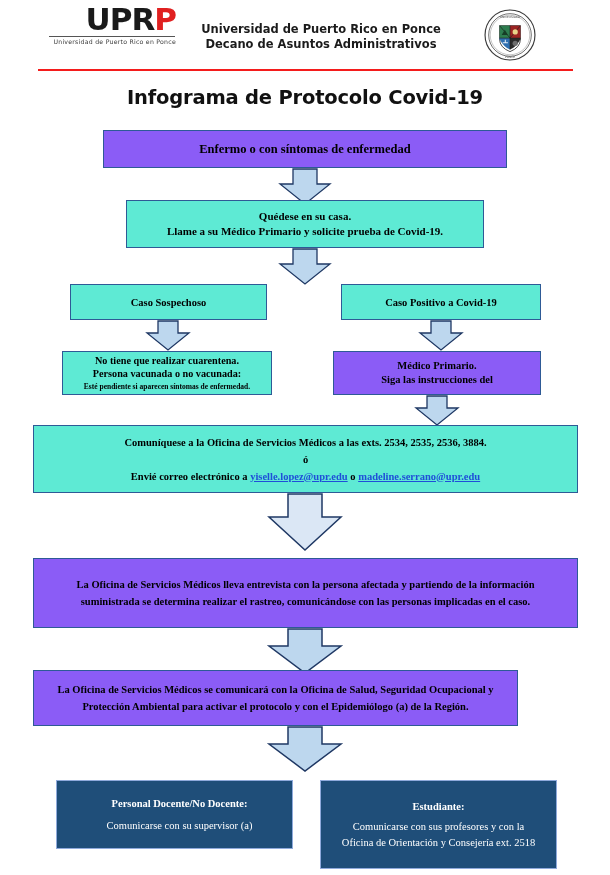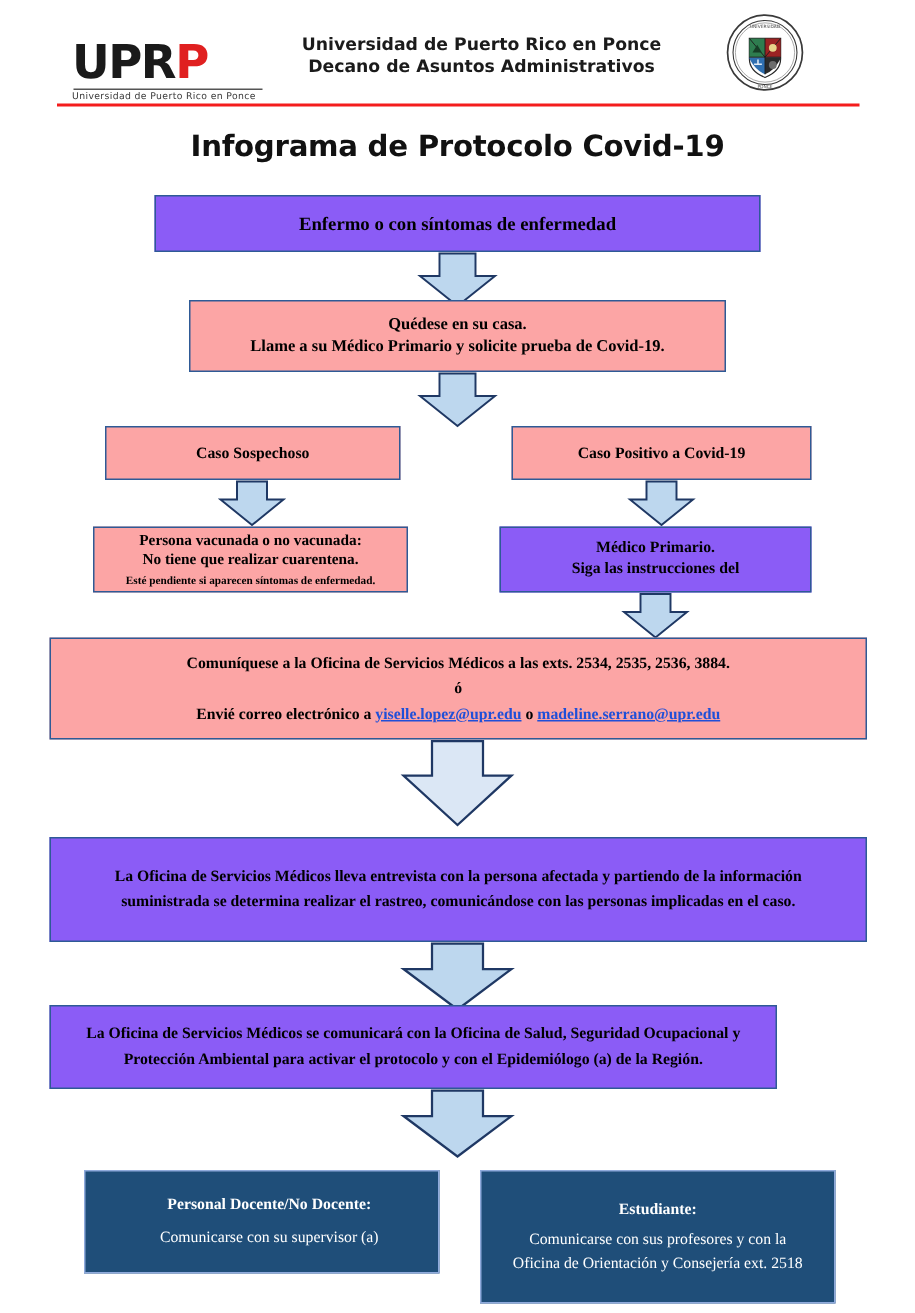--- a/index.html
+++ b/index.html
@@ -18,23 +18,23 @@
   
   .header {
     position: absolute;
     left: 0; top: 0;
     width: 610px;
     height: 72px;
   }
   .logo-wrap {
     position: absolute;
     left: 48px;
-    top: 26px;
+    top: 3px;
     width: 128px;
-    text-align: left;
+    text-align: right;
   }
   .logo-letters {
     font-family: "DejaVu Sans", sans-serif;
     font-weight: 700;
     font-size: 31px;
     letter-spacing: -1px;
     line-height: 32px;
     color: #1a1a1a;
     white-space: nowrap;
   }
@@ -101,21 +101,21 @@
     border: 1.2px solid #2e5a96;
     display: flex;
     align-items: center;
     justify-content: center;
     text-align: center;
     color: #000;
     font-weight: 700;
   }
   .box-inner { width: 100%; padding: 0 6px; }
   .fill-mid   { background: #8b5cf6; }
-  .fill-light { background: #fca5a5; }
+  .fill-light { background: #5eead4; }
   .fill-dark  { background: #1f4e79; border: 1.2px solid #8faadc; color: #ffffff; }
 
   .line { display: block; }
   .small-note {
     font-size: 7.5px;
     font-weight: 700;
     letter-spacing: 0px;
   }
   .dark-head { font-weight: 700; }
   .dark-body { font-weight: 400; }
@@ -204,22 +204,22 @@
 <svg class="arrow" style="left:145px; top:320px; width:46px; height:32px;" viewBox="0 0 46 32">
   <path d="M13 1 H33 V13 H44 L23 30 L2 13 H13 Z" fill="#bdd7ee" stroke="#1f3864" stroke-width="1.3"></path>
 </svg>
 
 <svg class="arrow" style="left:418px; top:320px; width:46px; height:32px;" viewBox="0 0 46 32">
   <path d="M13 1 H33 V13 H44 L23 30 L2 13 H13 Z" fill="#bdd7ee" stroke="#1f3864" stroke-width="1.3"></path>
 </svg>
 
 <div class="box fill-light" style="left:62px; top:351px; width:210px; height:44px; font-size:10.2px; line-height:13px;">
   <div class="box-inner">
+    <span class="line">No tiene que realizar cuarentena.</span>
     <span class="line">Persona vacunada o no vacunada:</span>
-    <span class="line">No tiene que realizar cuarentena.</span>
     <span class="line small-note">Esté pendiente si aparecen síntomas de enfermedad.</span>
   </div>
 </div>
 
 <div class="box fill-mid" style="left:333px; top:351px; width:208px; height:44px; font-size:10.5px; line-height:14px;">
   <div class="box-inner">
     <span class="line">Médico Primario.</span>
     <span class="line">Siga las instrucciones del</span>
   </div>
 </div>

